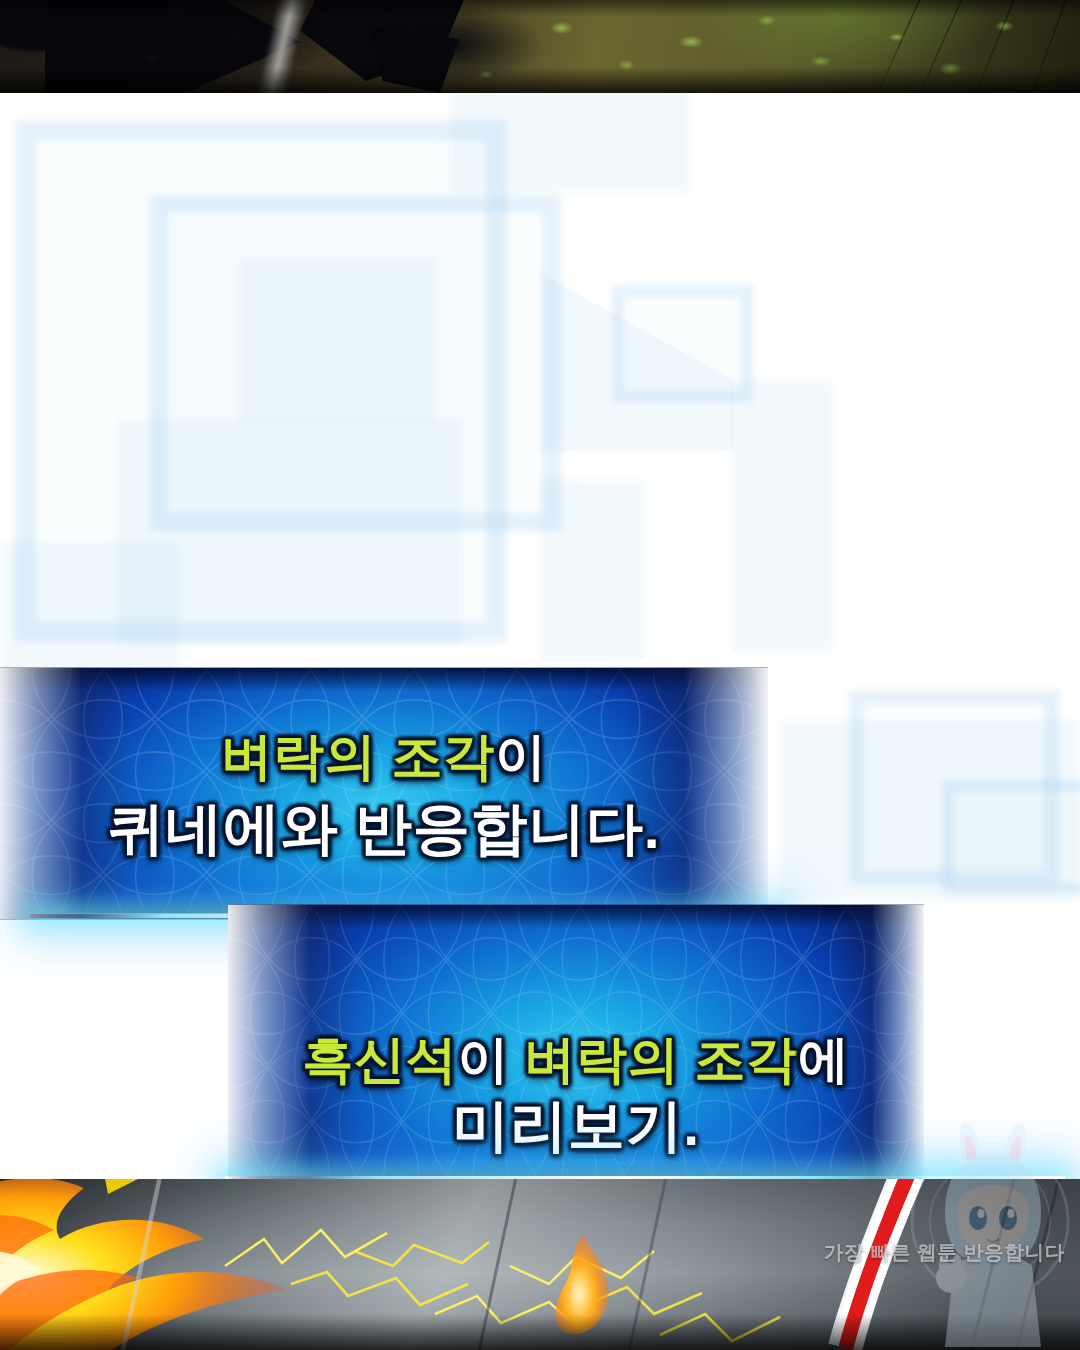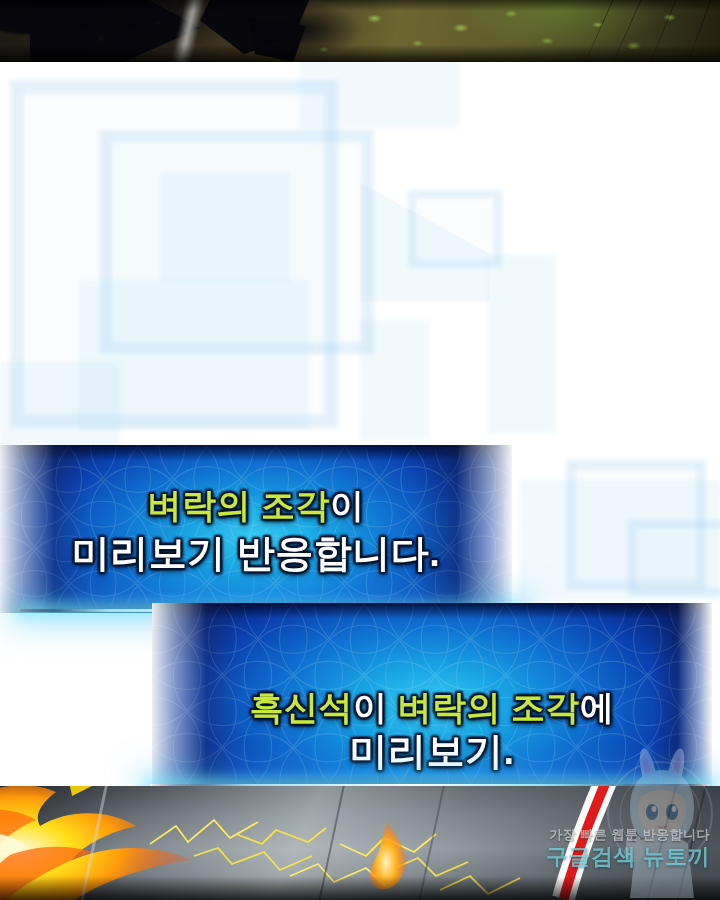--- a/index.html
+++ b/index.html
@@ -279,27 +279,27 @@
       </div>
       <div class="banner-topdark"></div>
       <div class="banner-botdark"></div>
       <div class="banner-edge-l"></div>
       <div class="banner-edge-r"></div>
 
       <div class="banner-text" style="top:40px;font-size:34px;">
         <span class="hl">벼락의 조각</span><span>이</span>
       </div>
       <div class="banner-text" style="top:86px;font-size:38px;">
-        <span>미리보기 반응합니다.</span>
+        <span>퀴네에와 반응합니다.</span>
       </div>
     </div>
 
     <div class="glow-line" style="left:20px;top:547px;width:500px;"></div>
 
-    <div class="banner" style="left:152px;top:541px;width:560px;height:186px;">
+    <div class="banner" style="left:152px;top:541px;width:464px;height:186px;">
       <div class="banner-bg"></div>
       <div class="lattice">
         <svg viewBox="0 0 610 225" preserveAspectRatio="none">
           <g fill="none" stroke="#bfe9ff" stroke-width="1.1" opacity="0.5">
             <circle cx="20" cy="20" r="50"></circle>
               <circle cx="92" cy="20" r="50"></circle>
               <circle cx="164" cy="20" r="50"></circle>
             <circle cx="236" cy="20" r="50"></circle>
               <circle cx="308" cy="20" r="50"></circle>
               <circle cx="380" cy="20" r="50"></circle>
@@ -455,15 +455,14 @@
 
       <path d="M38,96 C44,90 56,88 64,88 C72,88 84,90 90,96 L96,150 L32,150 Z" fill="#cfe4f2"></path>
 
       <circle cx="36" cy="104" r="10" fill="#e6f1f8"></circle>
       <ellipse cx="31" cy="95" rx="3" ry="7" fill="#e6f1f8"></ellipse>
       <ellipse cx="40" cy="95" rx="3" ry="7" fill="#e6f1f8"></ellipse>
     </g>
   </svg>
 
   <div class="wm-text wm-line1">가장 빠른 웹툰 반응합니다</div>
-  <div class="wm-text wm-line2">구글검색 뉴토끼</div>
 
 </div>
 
 </body></html>

